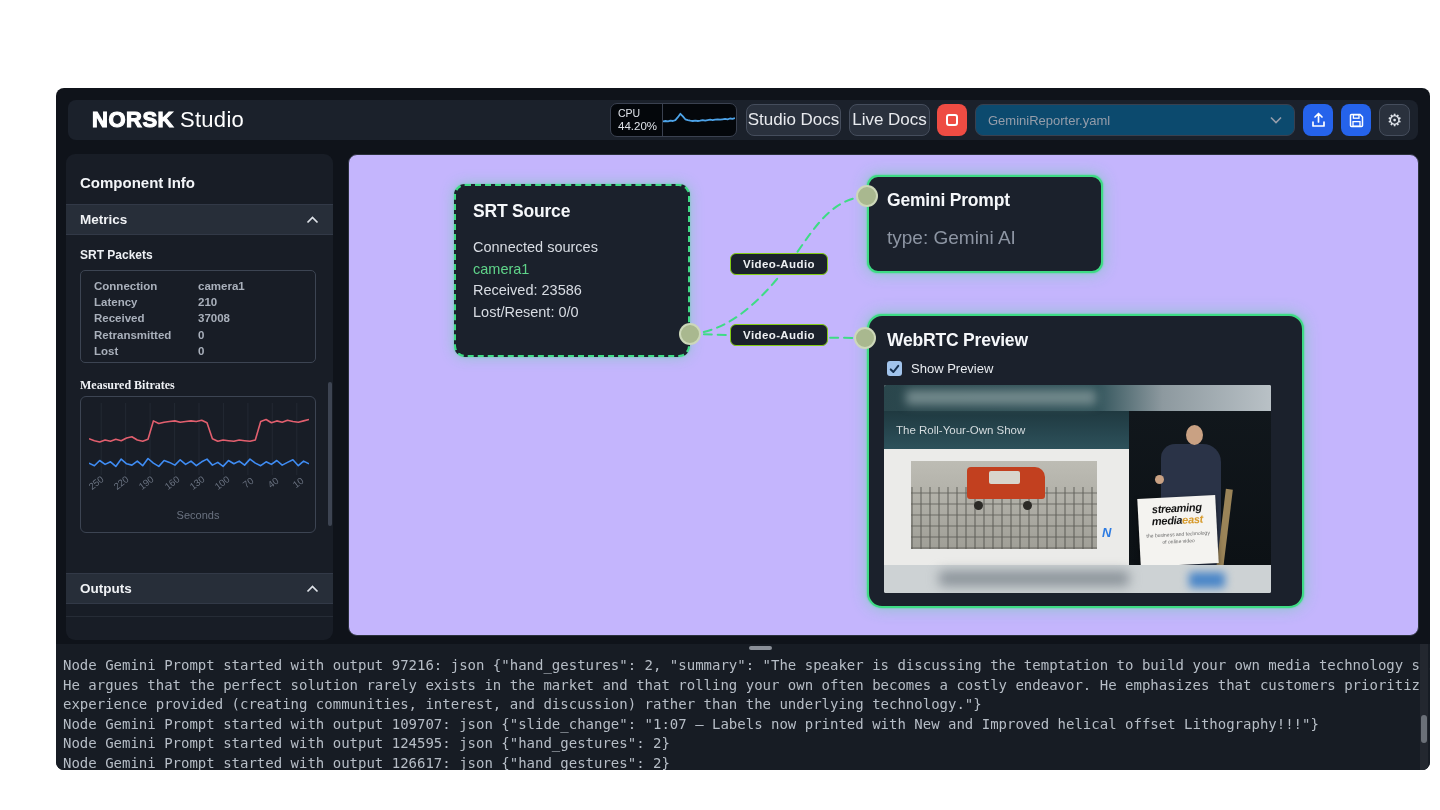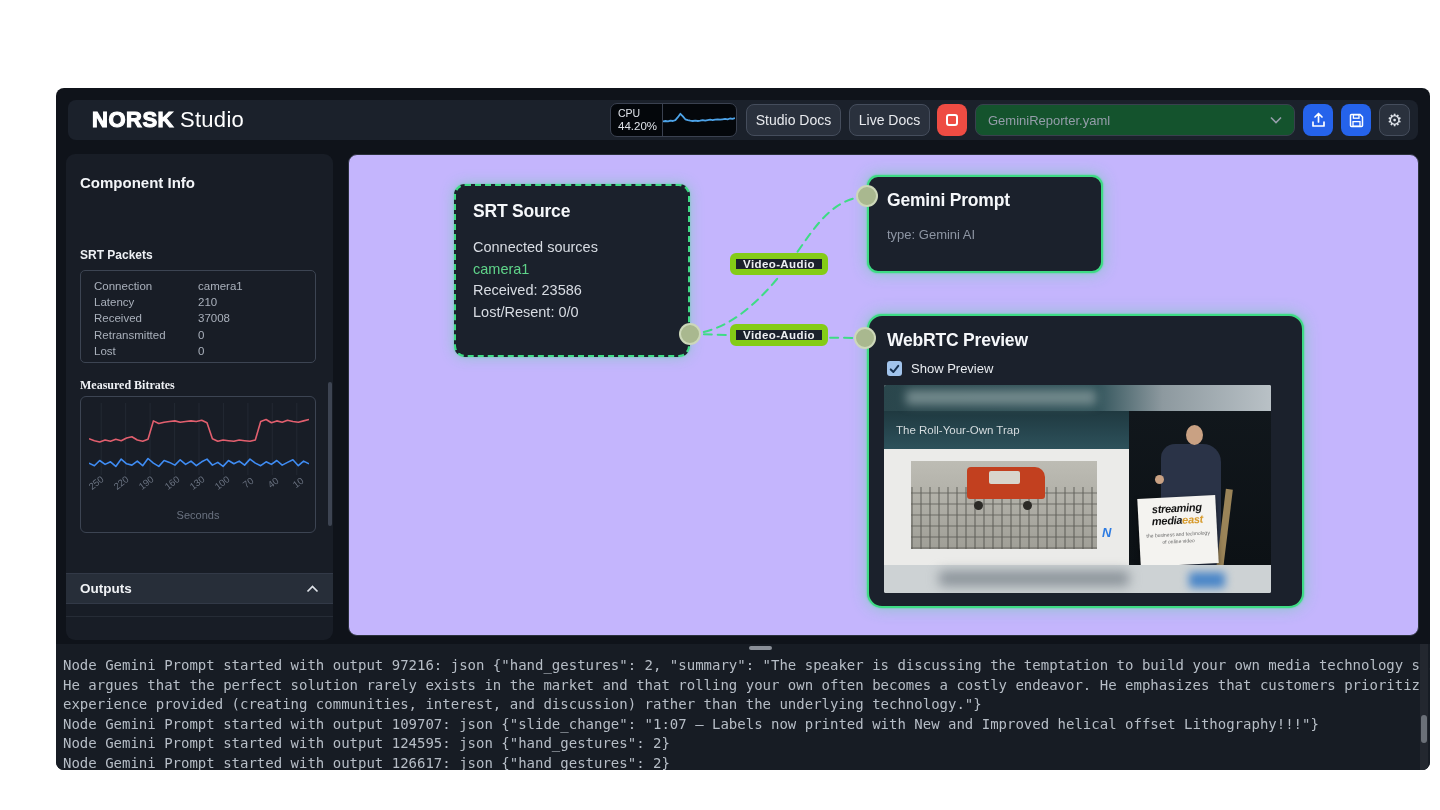--- a/index.html
+++ b/index.html
@@ -10,61 +10,61 @@
   
   .header-bar { position:absolute; left:12px; top:12px; width:1350px; height:40px; background:#1b212b; border-radius:8px; }
   .brand { position:absolute; left:24px; top:0; height:40px; line-height:40px; color:#fff; font-size:22px; white-space:nowrap; }
   .brand .bold { font-weight:700; -webkit-text-stroke:1.1px #ffffff; letter-spacing:.5px; }
   .brand .light { font-weight:400; margin-left:6px; letter-spacing:.3px; }
   .cpu-box { position:absolute; left:542px; top:3px; width:127px; height:34px; background:#04070b; border:1px solid #3a4150; border-radius:7px; display:flex; overflow:hidden; }
   .cpu-left { width:52px; border-right:1px solid #3a4150; padding:3px 0 0 7px; }
   .cpu-left .l1 { font-size:10.5px; color:#dfe3e9; }
   .cpu-left .l2 { font-size:11.5px; color:#dfe3e9; margin-top:1px; }
   .cpu-spark { flex:1; position:relative; }
-  .hbtn { position:absolute; top:4px; height:32px; background:#2a313d; border:1px solid #454d5c; border-radius:8px; color:#e8eaee; font-size:14px; display:flex; align-items:center; justify-content:center; cursor:pointer; }
+  .hbtn { position:absolute; top:4px; height:32px; background:#2a313d; border:1px solid #454d5c; border-radius:8px; color:#e8eaee; font-size:17px; display:flex; align-items:center; justify-content:center; cursor:pointer; }
   .stop-btn { position:absolute; top:4px; left:869px; width:30px; height:32px; background:#ee4c43; border:none; border-radius:8px; display:flex; align-items:center; justify-content:center; }
   .stop-glyph { width:12px; height:12px; border:2px solid #fff; border-radius:3px; }
-  .select { position:absolute; top:4px; left:907px; width:320px; height:32px; background:#14532d; border:1px solid #39404e; border-radius:8px; color:#959daa; font-size:13px; display:flex; align-items:center; padding:0 12px; }
+  .select { position:absolute; top:4px; left:907px; width:320px; height:32px; background:#0c4a6e; border:1px solid #39404e; border-radius:8px; color:#959daa; font-size:13px; display:flex; align-items:center; padding:0 12px; }
   .select .chev { margin-left:auto; }
   .bluebtn { position:absolute; top:4px; width:30px; height:32px; background:#2563eb; border:none; border-radius:8px; display:flex; align-items:center; justify-content:center; }
   .gearbtn { position:absolute; top:4px; left:1311px; width:31px; height:32px; background:#2a313d; border:1px solid #454d5c; border-radius:8px; color:#dfe3e9; font-size:17px; display:flex; align-items:center; justify-content:center; }
 
   
   .sidebar { position:absolute; left:10px; top:66px; width:267px; height:486px; background:#181d26; border-radius:9px; overflow:hidden; }
   .si-title { position:absolute; left:14px; top:20px; font-size:15px; font-weight:700; color:#f3f5f8; }
   .section-bar { position:absolute; left:0; width:267px; height:31px; background:#272e39; display:flex; align-items:center; padding:0 14px; color:#f0f2f5; font-size:13.5px; font-weight:700; border-top:1px solid #323947; border-bottom:1px solid #323947; cursor:pointer; }
   .section-bar .chev { margin-left:auto; }
   .sub-label { position:absolute; left:14px; font-size:12px; font-weight:700; color:#eef0f4; }
-  .srt-table { position:absolute; left:14px; top:116px; width:236px; height:93px; border:1px solid #3c4452; border-radius:5px; padding:7px 0 0 13px; }
+  .srt-table { position:absolute; left:14px; top:116px; width:236px; height:93px; border:1px solid #3c4452; border-radius:5px; padding:7px 0 0 13px;font-weight:bold; }
   .srt-table .row { display:grid; grid-template-columns:104px 1fr; font-size:11.5px; color:#a9b0bb; line-height:16.2px; }
   .chart-box { position:absolute; left:14px; top:242px; width:236px; height:137px; border:1px solid #3c4452; border-radius:6px; }
   .ticks { position:absolute; left:2px; top:80px; width:228px; display:flex; justify-content:space-around; }
   .ticks span { display:inline-block; width:22px; text-align:center; transform:rotate(-38deg); font-size:9.5px; color:#6a7280; }
   .xlabel { position:absolute; left:0; top:112px; width:100%; text-align:center; font-size:11px; color:#6a7280; }
   .side-thumb { position:absolute; left:262px; top:228px; width:4px; height:144px; background:#3d4452; border-radius:2px; }
   .side-sep { position:absolute; left:0; top:462px; width:267px; height:1px; background:#262c36; }
 
   
   .canvas { position:absolute; left:292px; top:66px; width:1071px; height:482px; background:#c4b5fd; border:1px solid #2b313c; border-radius:9px; overflow:hidden; }
   .edges { position:absolute; left:0; top:0; }
   .node { position:absolute; background:#1b212c; border-radius:11px; }
   .node .ntitle { font-size:17.5px; font-weight:700; color:#f5f7fa; letter-spacing:-.2px; }
   .glow { border:2px solid #3edc85; box-shadow:0 0 2px #3edc85, 0 0 16px rgba(62,220,133,.45); }
   .node-srt { left:105px; top:29px; width:236px; height:173px; border:2px dashed #3edc85; box-shadow:0 0 2px rgba(62,220,133,.6), 0 0 14px rgba(62,220,133,.4); padding:15px 17px; }
   .node-srt .line { font-size:14.5px; color:#d8dce3; line-height:21.5px; }
   .node-srt .line.first { margin-top:15px; }
   .node-srt .green { color:#5fd389; }
   .node-gemini { left:518px; top:20px; width:236px; height:98px; padding:13px 18px; }
-  .node-gemini .sub { font-size:13px; color:#8d95a3; margin-top:16px; }
+  .node-gemini .sub { font-size:19px; color:#8d95a3; margin-top:16px; }
   .node-webrtc { left:518px; top:159px; width:437px; height:294px; padding:14px 18px; border-radius:15px; }
   .cb-row { display:flex; align-items:center; margin-top:10px; }
   .checkbox { width:15px; height:15px; background:#a2c4ec; border-radius:3px; display:flex; align-items:center; justify-content:center; }
   .cb-label { font-size:13px; color:#e9ecf0; margin-left:9px; }
   .port { position:absolute; width:22px; height:22px; border-radius:50%; background:#a9b88f; border:2px solid rgba(235,242,220,.55); cursor:pointer; }
-  .edge-label { position:absolute; width:98px; height:22px; background:#1b212c; border:6px solid #84cc16; border-radius:6px; color:#eef0f3; font-size:11.5px; font-weight:700; letter-spacing:.4px; display:flex; align-items:center; justify-content:center; }
+  .edge-label { position:absolute; width:98px; height:22px; background:#1b212c; border:1px solid #84cc16; border-radius:6px; color:#eef0f3; font-size:11.5px; font-weight:700; letter-spacing:.4px; display:flex; align-items:center; justify-content:center; }
 
   
   .video { position:absolute; left:15px; top:69px; width:387px; height:208px; background:#dcdcda; border-radius:2px; overflow:hidden; }
   .v-topband { position:absolute; left:0; top:0; width:387px; height:26px; background:linear-gradient(90deg,#2a464c 0%,#33555c 55%,#8d999f 72%,#b9c1c6 100%); }
   .v-topblob { position:absolute; left:22px; top:5px; width:190px; height:15px; background:#72898c; border-radius:3px; filter:blur(5px); }
   .v-slidehead { position:absolute; left:0; top:26px; width:245px; height:38px; background:linear-gradient(180deg,#1f3940,#2d515b); display:flex; align-items:center; }
   .v-slidetitle { font-size:11.5px; color:#d4dbde; margin-left:12px; }
   .v-slidebody { position:absolute; left:0; top:64px; width:245px; height:116px; background:#ebebe9; }
   .v-photo { position:absolute; left:27px; top:12px; width:186px; height:88px; background:linear-gradient(#bdbcb4,#a09f97); overflow:hidden; }
   .v-parts { position:absolute; left:0; top:30%; width:100%; height:70%; opacity:.55;
@@ -142,20 +142,28 @@
           <rect x="4" y="8.6" width="7" height="4.6" fill="none" stroke="#fff" stroke-width="1.3"></rect>
         </svg>
       </button>
       <button class="gearbtn">
           <span>⚙</span>
         </button>
     </div>
 
     <aside class="sidebar">
       <div class="si-title">Component Info</div>
+      <div class="section-bar" style="top:50px;">
+        <span>Metrics</span>
+        <span class="chev">
+          <svg class="icon" width="13" height="8" viewBox="0 0 13 8">
+              <polyline points="1.5,6.5 6.5,1.5 11.5,6.5" fill="none" stroke="#dfe3e9" stroke-width="1.7"></polyline>
+            </svg>
+        </span>
+      </div>
       <div class="sub-label" style="top:94px;">SRT Packets</div>
       <div class="srt-table" id="srt-table">
           <div class="row">
             <span>Connection</span>
             <span>camera1</span>
           </div>
           <div class="row">
             <span>Latency</span>
             <span>210</span>
           </div>
@@ -247,21 +255,21 @@
             <div class="v-photo">
               <div class="v-parts"></div>
               <div class="v-car">
                   <div class="win"></div>
                 </div>
               <div class="v-wheel" style="left:34%; top:46%;"></div>
               <div class="v-wheel" style="left:60%; top:46%;"></div>
             </div>
           </div>
           <div class="v-slidehead">
-            <span class="v-slidetitle">The Roll-Your-Own Trap</span>
+            <span class="v-slidetitle">The Roll-Your-Own Show</span>
           </div>
           <div class="v-topband">
             <div class="v-topblob"></div>
           </div>
           <div class="v-nlogo">N</div>
           <div class="v-stage">
             <div class="v-body"></div>
             <div class="v-head"></div>
             <div class="v-hand"></div>
             <div class="v-pole"></div>

